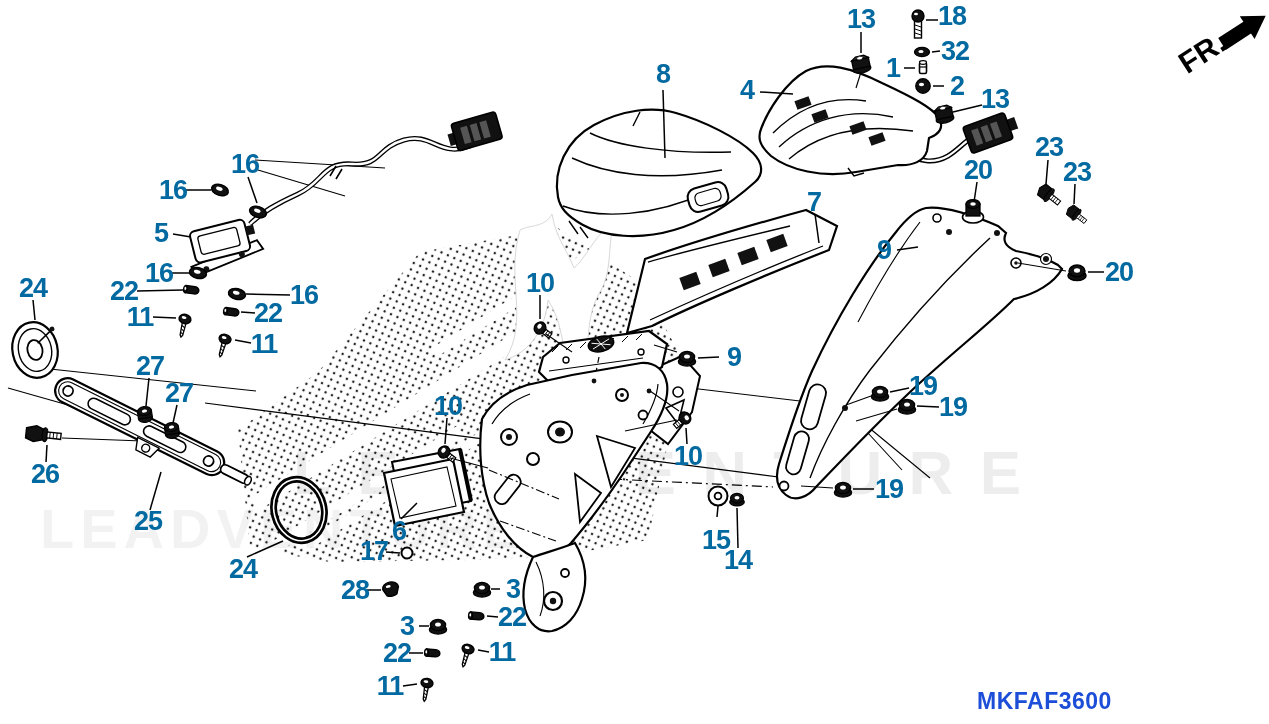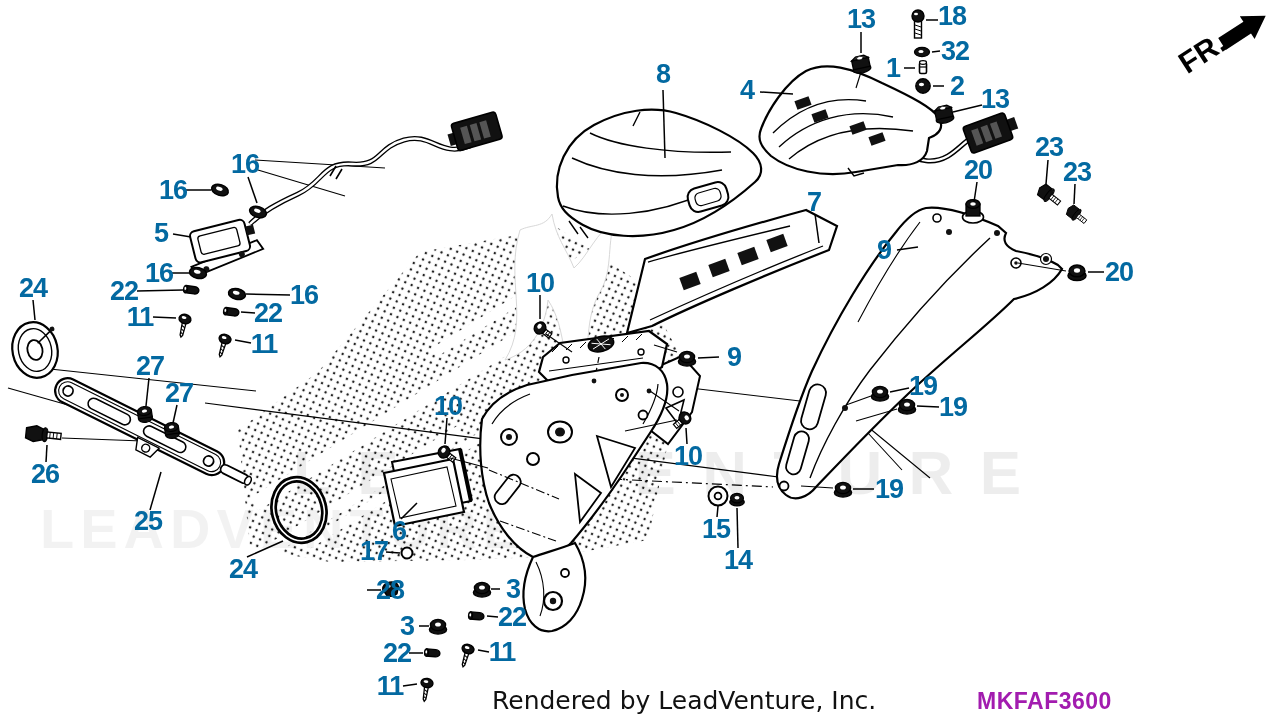--- a/index.html
+++ b/index.html
@@ -17,21 +17,21 @@
     position:absolute;left:1178px;top:36px;z-index:6;
     font:bold 30px "Liberation Sans", sans-serif;color:#000;
     transform:rotate(-33deg);transform-origin:center;
   }
   #footer-rendered{
     position:absolute;left:492px;top:686px;z-index:6;
     font:25px "DejaVu Sans", sans-serif;color:#111;
   }
   #footer-code{
     position:absolute;left:977px;top:688px;z-index:6;
-    font:bold 23px "Liberation Sans", sans-serif;color:#a21caf;letter-spacing:.5px;
+    font:bold 23px "Liberation Sans", sans-serif;color:#1d4ed8;letter-spacing:.5px;
   }
 </style>
 </head>
 <body>
 
 <div id="stage">
 
 <svg id="art" width="1269" height="724" viewBox="0 0 1269 724">
   <defs>
     <pattern id="ht" width="7" height="7" patternUnits="userSpaceOnUse" patternTransform="rotate(24)">
@@ -428,25 +428,25 @@
       <div class="callout" style="left: 1119px; top: 272px;">20</div>
       <div class="callout" style="left: 884px; top: 250px;">9</div>
       <div class="callout" style="left: 814px; top: 202px;">7</div>
       <div class="callout" style="left: 734px; top: 357px;">9</div>
       <div class="callout" style="left: 540px; top: 283px;">10</div>
       <div class="callout" style="left: 448px; top: 406px;">10</div>
       <div class="callout" style="left: 688px; top: 456px;">10</div>
       <div class="callout" style="left: 923px; top: 386px;">19</div>
       <div class="callout" style="left: 953px; top: 407px;">19</div>
       <div class="callout" style="left: 889px; top: 489px;">19</div>
-      <div class="callout" style="left: 716px; top: 529px;">15</div>
+      <div class="callout" style="left: 716px; top: 540px;">15</div>
       <div class="callout" style="left: 738px; top: 560px;">14</div>
       <div class="callout" style="left: 374px; top: 551px;">17</div>
       <div class="callout" style="left: 399px; top: 531px;">6</div>
-      <div class="callout" style="left: 355px; top: 590px; margin-left: 35px;">28</div>
+      <div class="callout" style="left: 355px; top: 590px;">28</div>
       <div class="callout" style="left: 513px; top: 589px;">3</div>
       <div class="callout" style="left: 512px; top: 617px;">22</div>
       <div class="callout" style="left: 407px; top: 626px;">3</div>
       <div class="callout" style="left: 397px; top: 653px;">22</div>
       <div class="callout" style="left: 502px; top: 652px;">11</div>
       <div class="callout" style="left: 390px; top: 686px;">11</div>
       <div class="callout" style="left: 161px; top: 233px;">5</div>
       <div class="callout" style="left: 173px; top: 190px;">16</div>
       <div class="callout" style="left: 245px; top: 164px;">16</div>
       <div class="callout" style="left: 159px; top: 273px;">16</div>
@@ -458,16 +458,15 @@
       <div class="callout" style="left: 33px; top: 288px;">24</div>
       <div class="callout" style="left: 243px; top: 569px;">24</div>
       <div class="callout" style="left: 148px; top: 521px;">25</div>
       <div class="callout" style="left: 45px; top: 474px; text-align: right;">26</div>
       <div class="callout" style="left: 150px; top: 366px;">27</div>
       <div class="callout" style="left: 179px; top: 393px;">27</div>
     </div>
 
 <div id="fr-label">FR.</div>
 
-<div id="footer-rendered">Rendered by LeadVenture, Inc.</div>
 <div id="footer-code">MKFAF3600</div>
 
 </div>
 
 </body></html>

